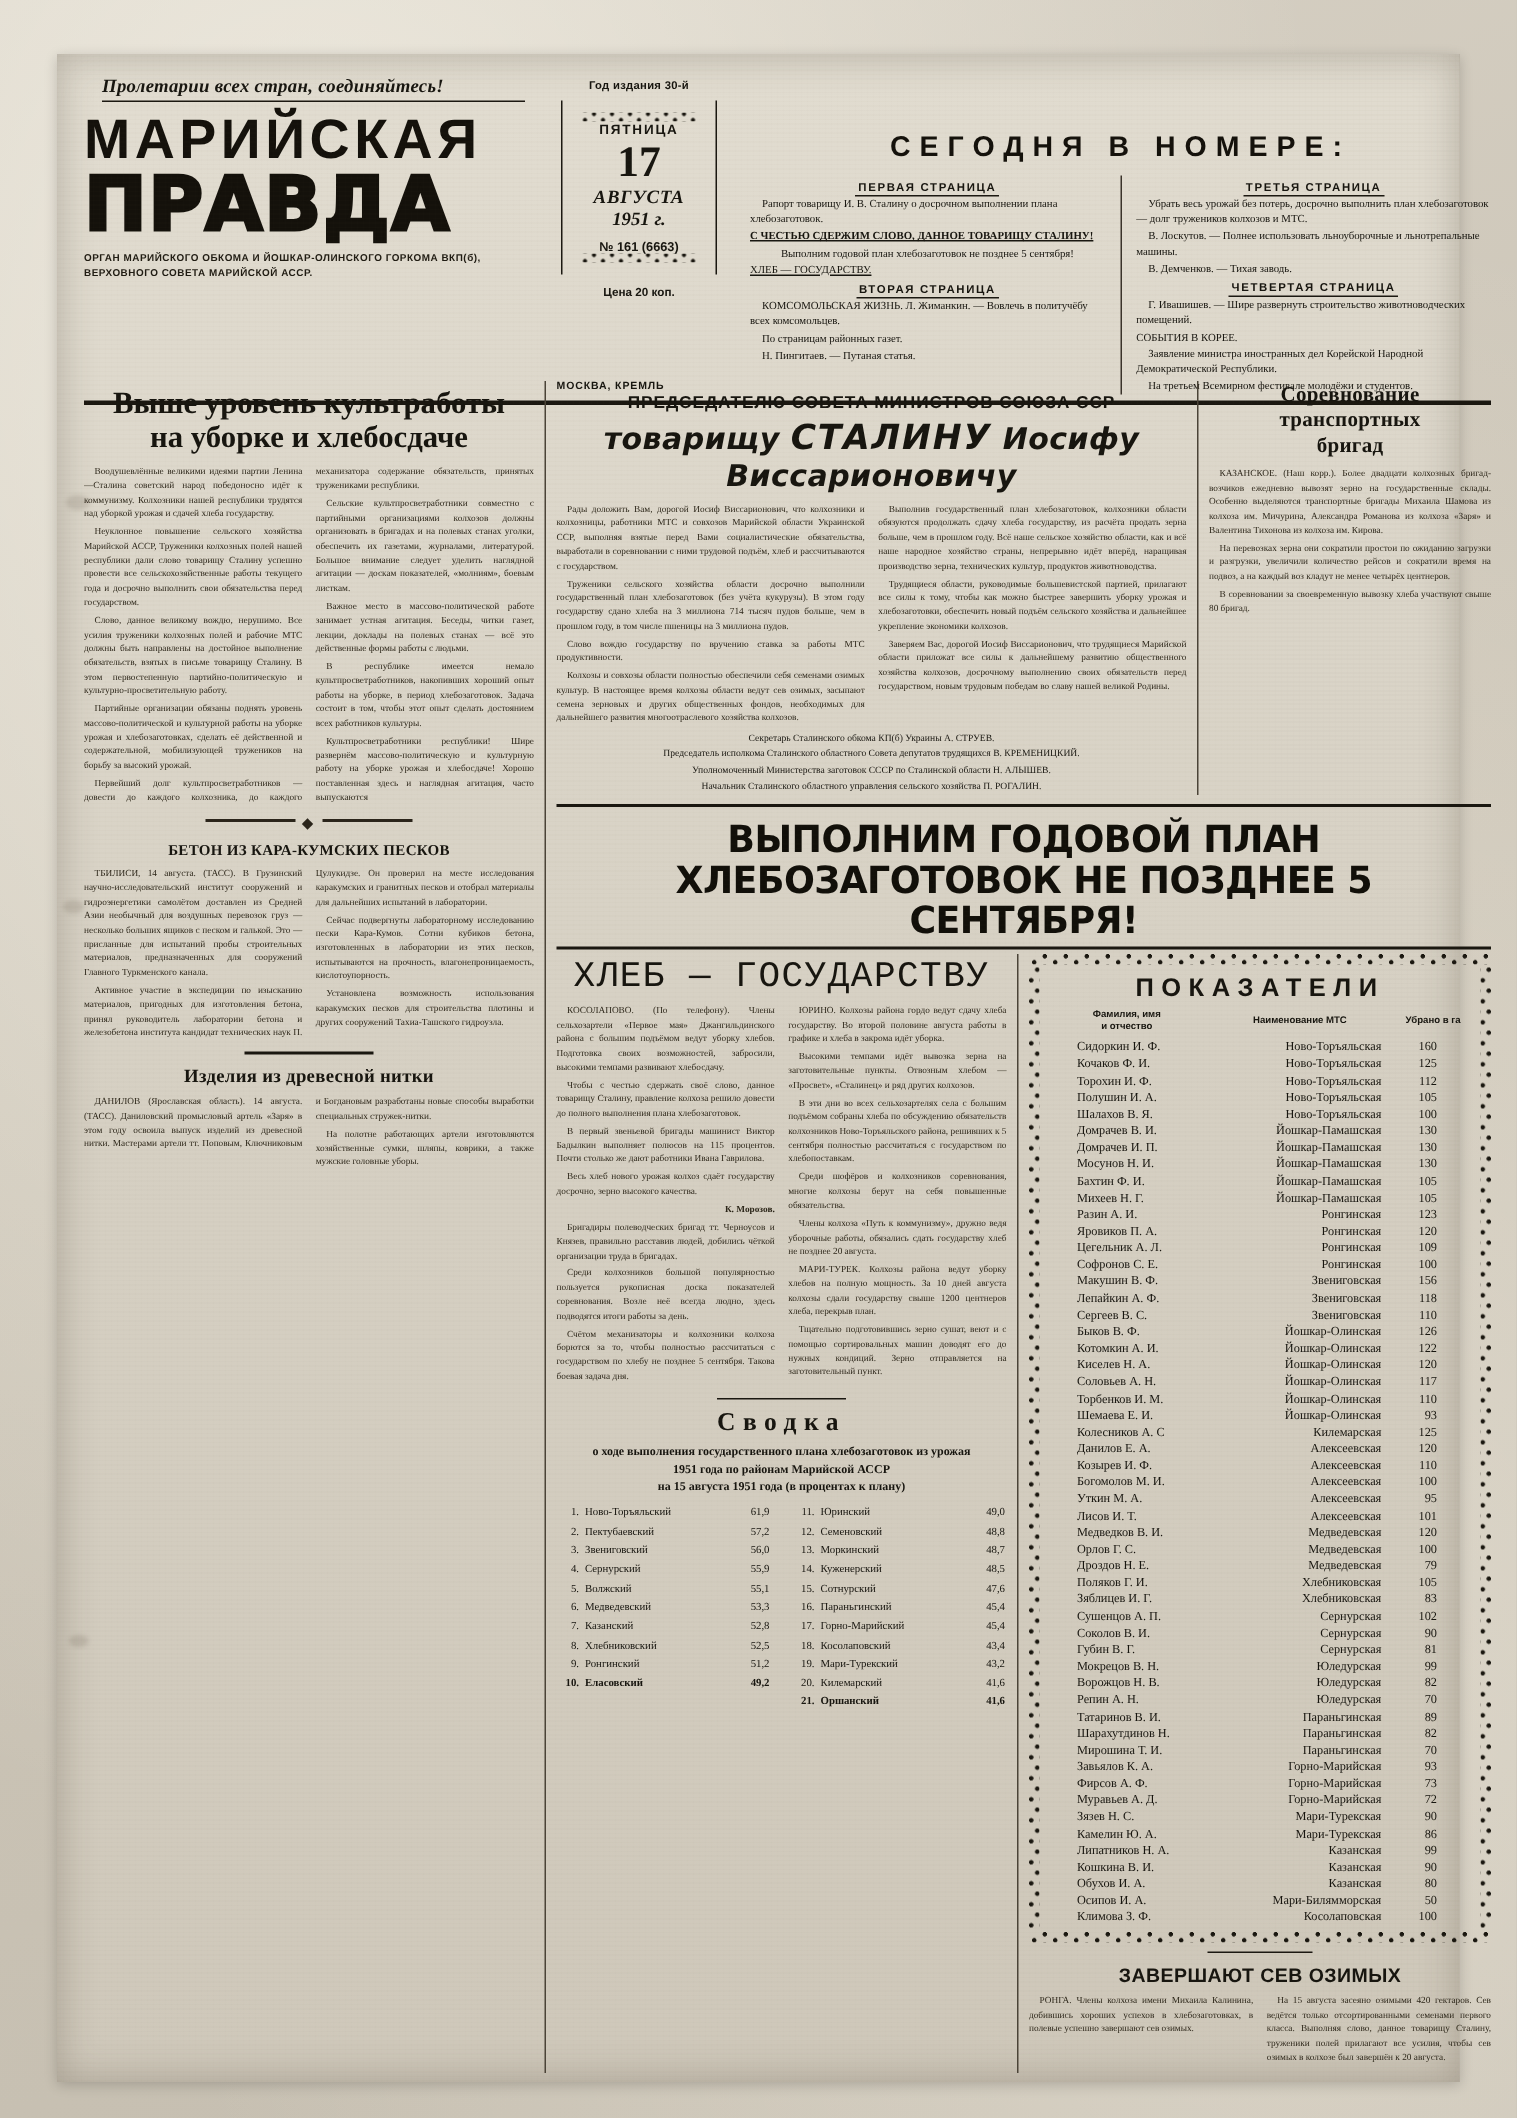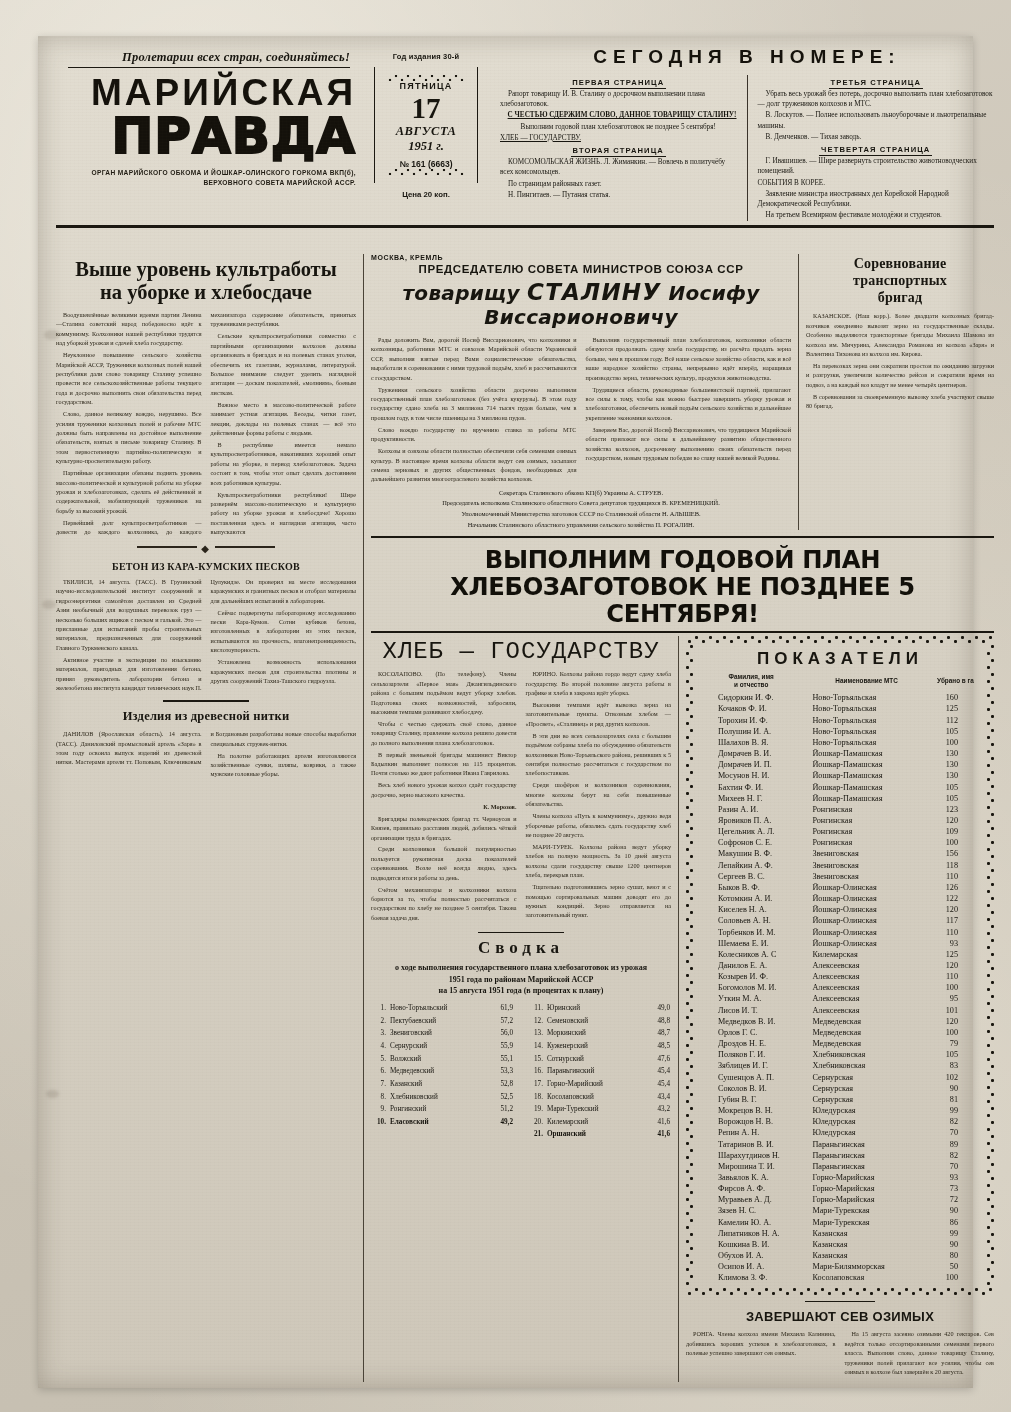--- a/index.html
+++ b/index.html
@@ -28,21 +28,21 @@
   }
   .grain { position:absolute; inset:0; pointer-events:none; opacity:.30;
     background-image:
       repeating-linear-gradient(0deg, rgba(120,108,88,.07) 0 1px, rgba(0,0,0,0) 1px 3px),
       repeating-linear-gradient(90deg, rgba(120,108,88,.05) 0 1px, rgba(0,0,0,0) 1px 4px);
   }
 
   
   .masthead { position:absolute; left:18px; top:10px; width:938px; }
   .mh-grid { display:flex; align-items:flex-start; }
-  .mh-left { width:300px; padding-right:6px; text-align:right; }
+  .mh-left { width:300px; padding-right:6px; text-align:left; }
   .slogan {
     font-style:italic; font-weight:bold; font-size:12.5px;
     letter-spacing:.2px; border-bottom:1.6px solid #1a1710;
     padding-bottom:2px; margin:4px 6px 0 12px; white-space:nowrap;
   }
   .title-1 {
     font-family:"Liberation Sans", sans-serif;
     font-weight:bold; font-size:37px; letter-spacing:3px;
     margin-top:6px; line-height:1; color:#14110b;
   }
@@ -69,21 +69,21 @@
     background-image:radial-gradient(circle at 3px 5px, #1a1710 1.2px, rgba(0,0,0,0) 1.6px),
                      radial-gradient(circle at 9px 1px, #1a1710 1.2px, rgba(0,0,0,0) 1.6px);
     background-size:12px 6px; }
   .dow { font-family:"Liberation Sans",sans-serif; font-size:9px; font-weight:bold; letter-spacing:1.2px; }
   .daynum { font-size:29px; font-weight:bold; line-height:1.05; margin:2px 0 1px; }
   .month { font-style:italic; font-weight:bold; font-size:12.5px; letter-spacing:.6px; }
   .yearline { font-style:italic; font-weight:bold; font-size:12.5px; }
   .issue { font-family:"Liberation Sans",sans-serif; font-size:8.5px; font-weight:bold; margin-top:5px; }
   .price { font-family:"Liberation Sans",sans-serif; font-size:7.8px; font-weight:bold; margin-top:7px; }
 
-  .mh-today { flex:1; padding-left:10px; }
+  .mh-today { flex:1; padding-left:10px;margin-top:42px; }
   .today-title {
     text-align:center; font-family:"Liberation Sans",sans-serif;
     font-weight:bold; font-size:19px; letter-spacing:6px; color:#14110b;
   }
   .today-cols { display:flex; margin-top:7px; }
   .today-col { flex:1; }
   .today-col.right { border-left:1.2px solid #3a332a; padding-left:10px; }
   .today-col.left { padding-right:10px; }
   .pagehead {
     text-align:center; font-family:"Liberation Sans",sans-serif;
@@ -173,21 +173,21 @@
   table.pk { width:100%; border-collapse:collapse; margin:0 auto; }
   table.pk th {
     font-size:6.4px; font-weight:bold; font-family:"Liberation Sans",sans-serif;
     padding:1px 2px 3px; line-height:1.25;
   }
   table.pk th.c1 { width:40%; text-align:center; }
   table.pk th.c2 { width:38%; text-align:center; }
   table.pk th.c3 { width:22%; text-align:center; }
   table.pk td { font-size:8.2px; line-height:1.36; padding:0 2px; }
   table.pk td.n { text-align:left; padding-left:26px; }
-  table.pk td.m { text-align:left; }
+  table.pk td.m { text-align:right; }
   table.pk td.v { text-align:right; padding-right:30px; }
 
   
   .sv-title { text-align:center; font-family:"Liberation Serif",serif; font-weight:bold; font-size:17px; letter-spacing:5px; margin:5px 0 4px; }
   .sv-sub { text-align:center; font-size:8px; font-weight:bold; line-height:1.4; margin-bottom:6px; }
   .sv-cols { display:flex; gap:14px; }
   .sv-cols > div { flex:1; }
   table.sv { width:100%; border-collapse:collapse; }
   table.sv td { font-size:7.2px; line-height:1.48; }
   table.sv td.i { width:14px; text-align:right; padding-right:3px; }
@@ -231,21 +231,21 @@
           </div>
           <div class="price">Цена 20 коп.</div>
         </div>
 
         <div class="mh-today">
           <div class="today-title">СЕГОДНЯ В НОМЕРЕ:</div>
           <div class="today-cols">
             <div class="today-col left">
               <div class="pagehead"><span>ПЕРВАЯ СТРАНИЦА</span></div>
               <div class="tnote">Рапорт товарищу И. В. Сталину о  досрочном выполнении плана хлебозаготовок.</div>
-              <div class="tnote" style="text-align:right;font-weight:bold;text-indent:0;text-decoration:underline;">С ЧЕСТЬЮ СДЕРЖИМ СЛОВО, ДАННОЕ ТОВАРИЩУ СТАЛИНУ!</div>
+              <div class="tnote" style="text-align:left;font-weight:bold;text-indent:0;text-decoration:underline;">С ЧЕСТЬЮ СДЕРЖИМ СЛОВО, ДАННОЕ ТОВАРИЩУ СТАЛИНУ!</div>
               <div class="tnote" style="text-align:center;text-indent:0;">Выполним годовой план хлебозаготовок не позднее 5 сентября!</div>
               <div class="tnote" style="text-indent:0;text-decoration:underline;">ХЛЕБ — ГОСУДАРСТВУ.</div>
               <div class="pagehead"><span>ВТОРАЯ СТРАНИЦА</span></div>
               <div class="tnote">КОМСОМОЛЬСКАЯ ЖИЗНЬ.  Л. Жиманкин. — Вовлечь в политучёбу всех комсомольцев.</div>
               <div class="tnote">По страницам районных газет.</div>
               <div class="tnote">Н. Пингитаев. — Путаная статья.</div>
             </div>
             <div class="today-col right">
               <div class="pagehead"><span>ТРЕТЬЯ СТРАНИЦА</span></div>
               <div class="tnote">Убрать весь урожай без потерь, досрочно выполнить план хлебозаготовок — долг тружеников колхозов и МТС.</div>

